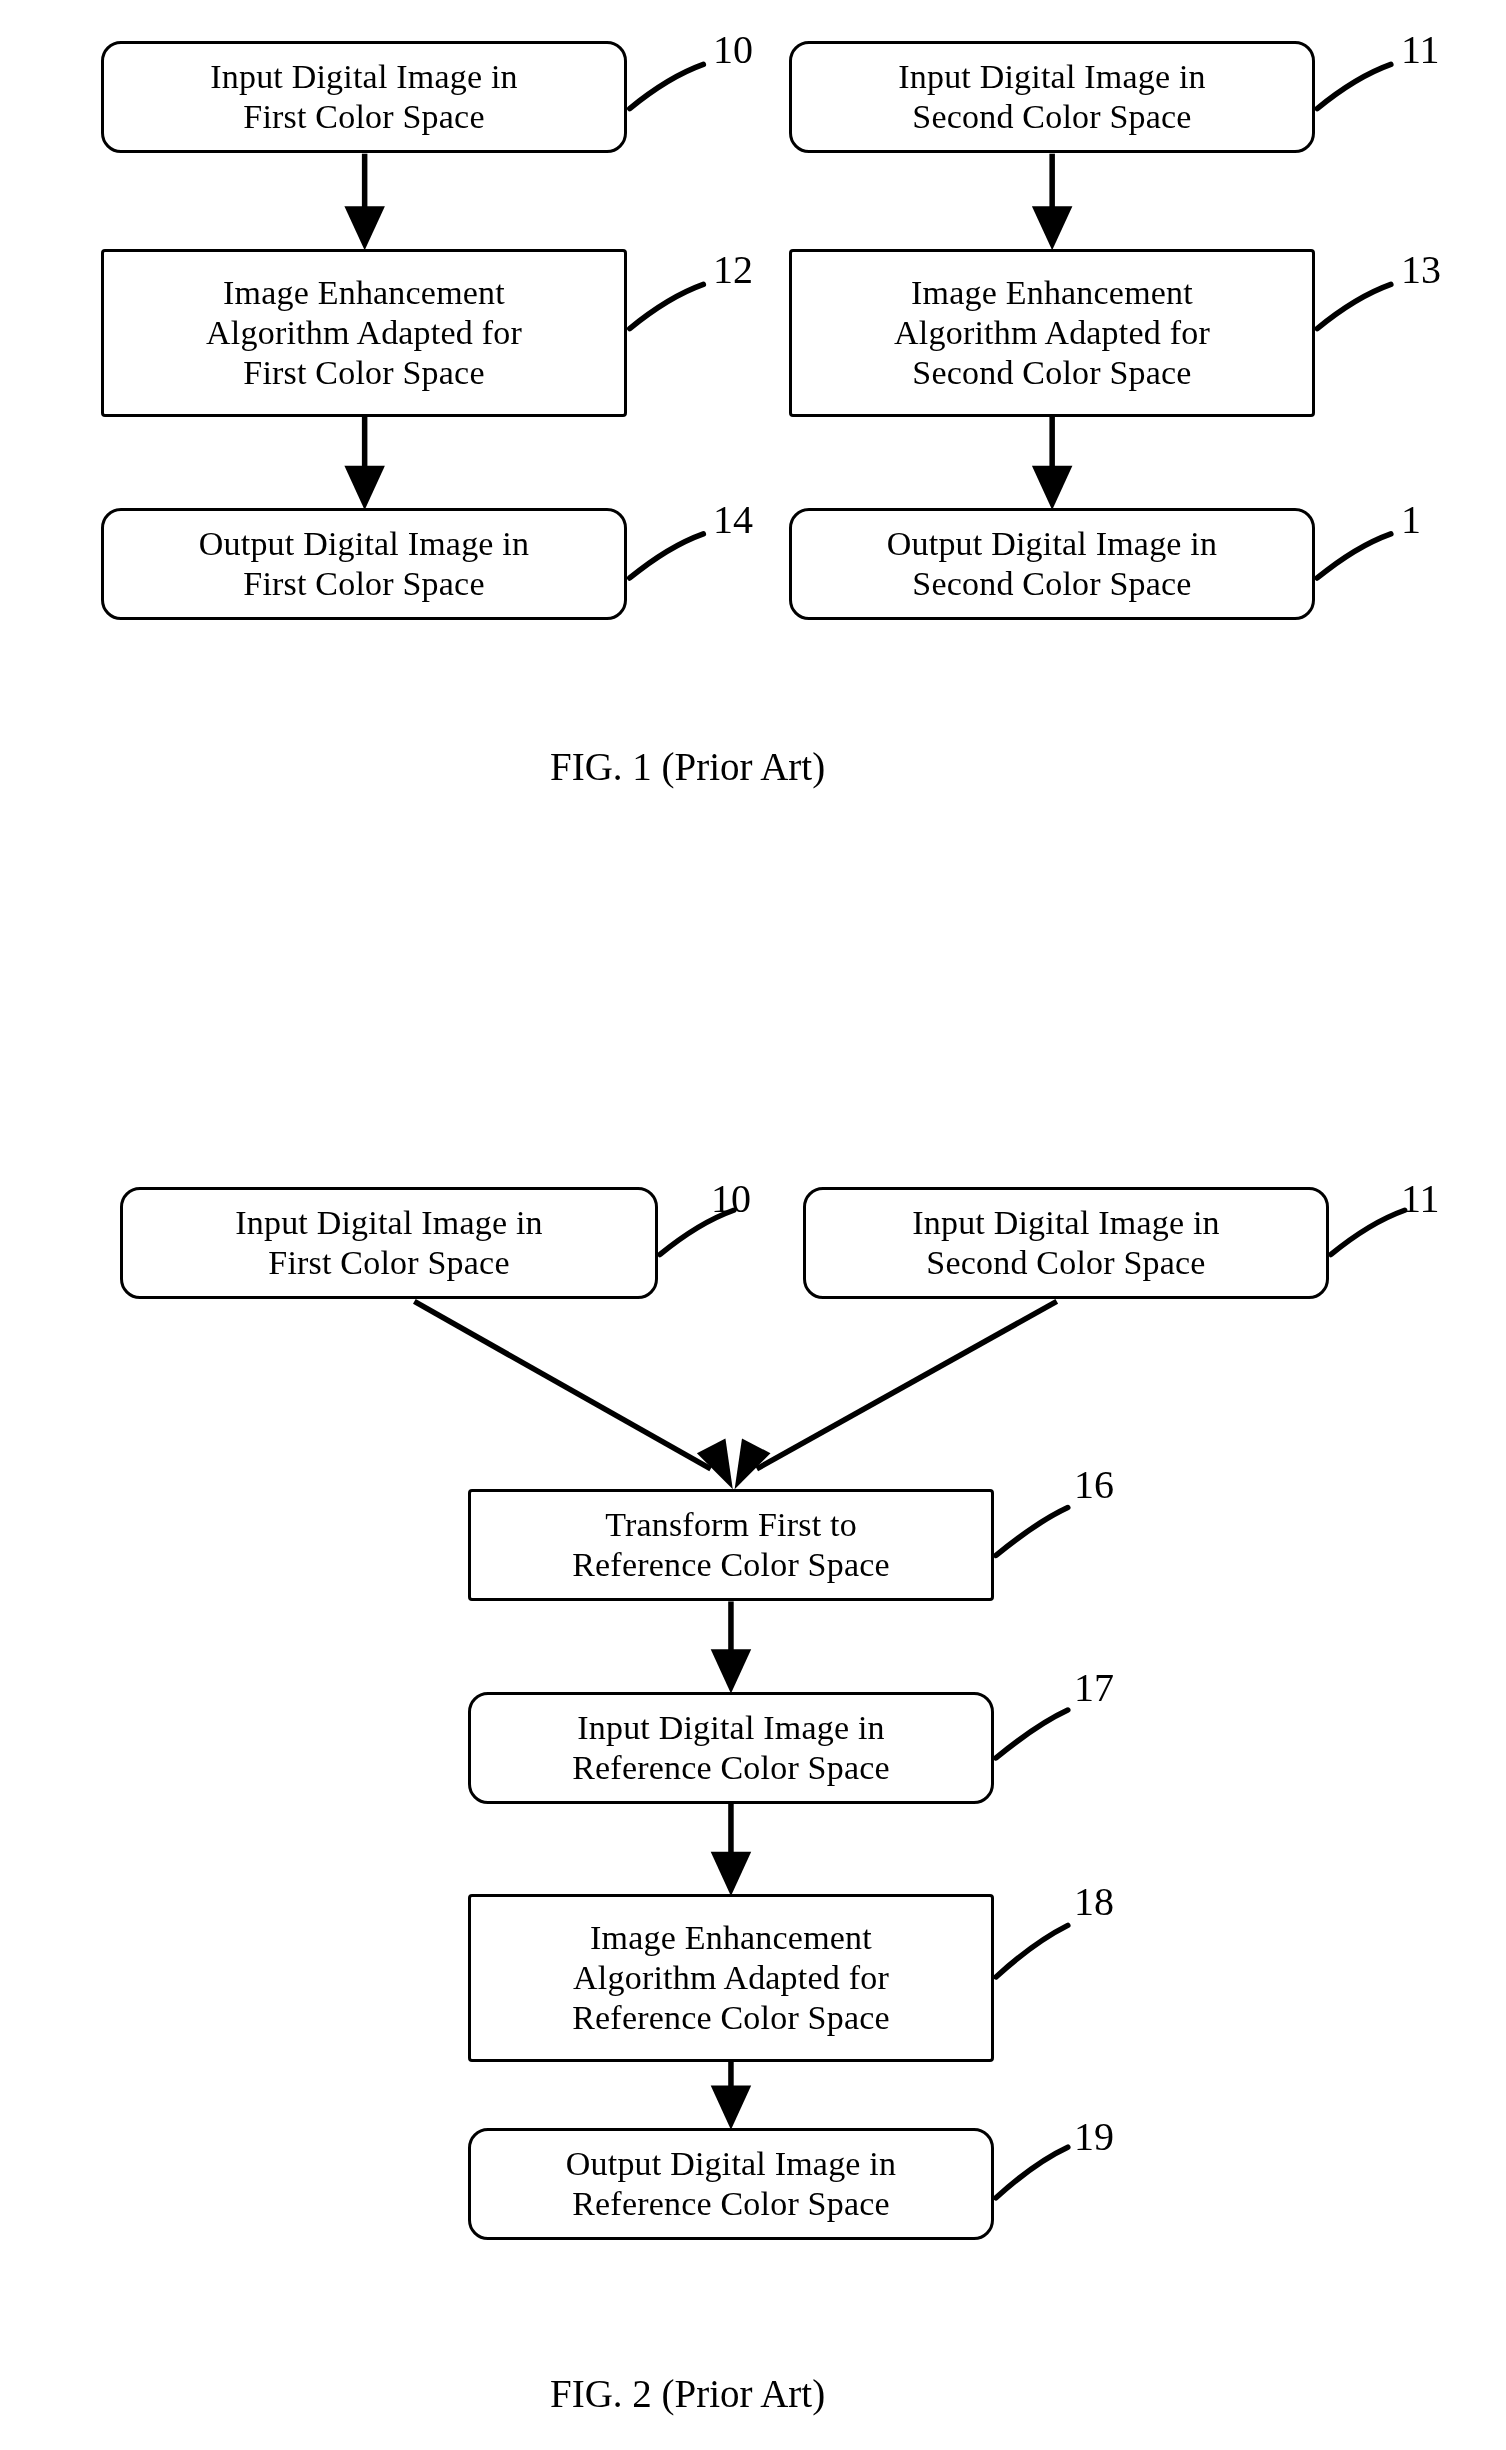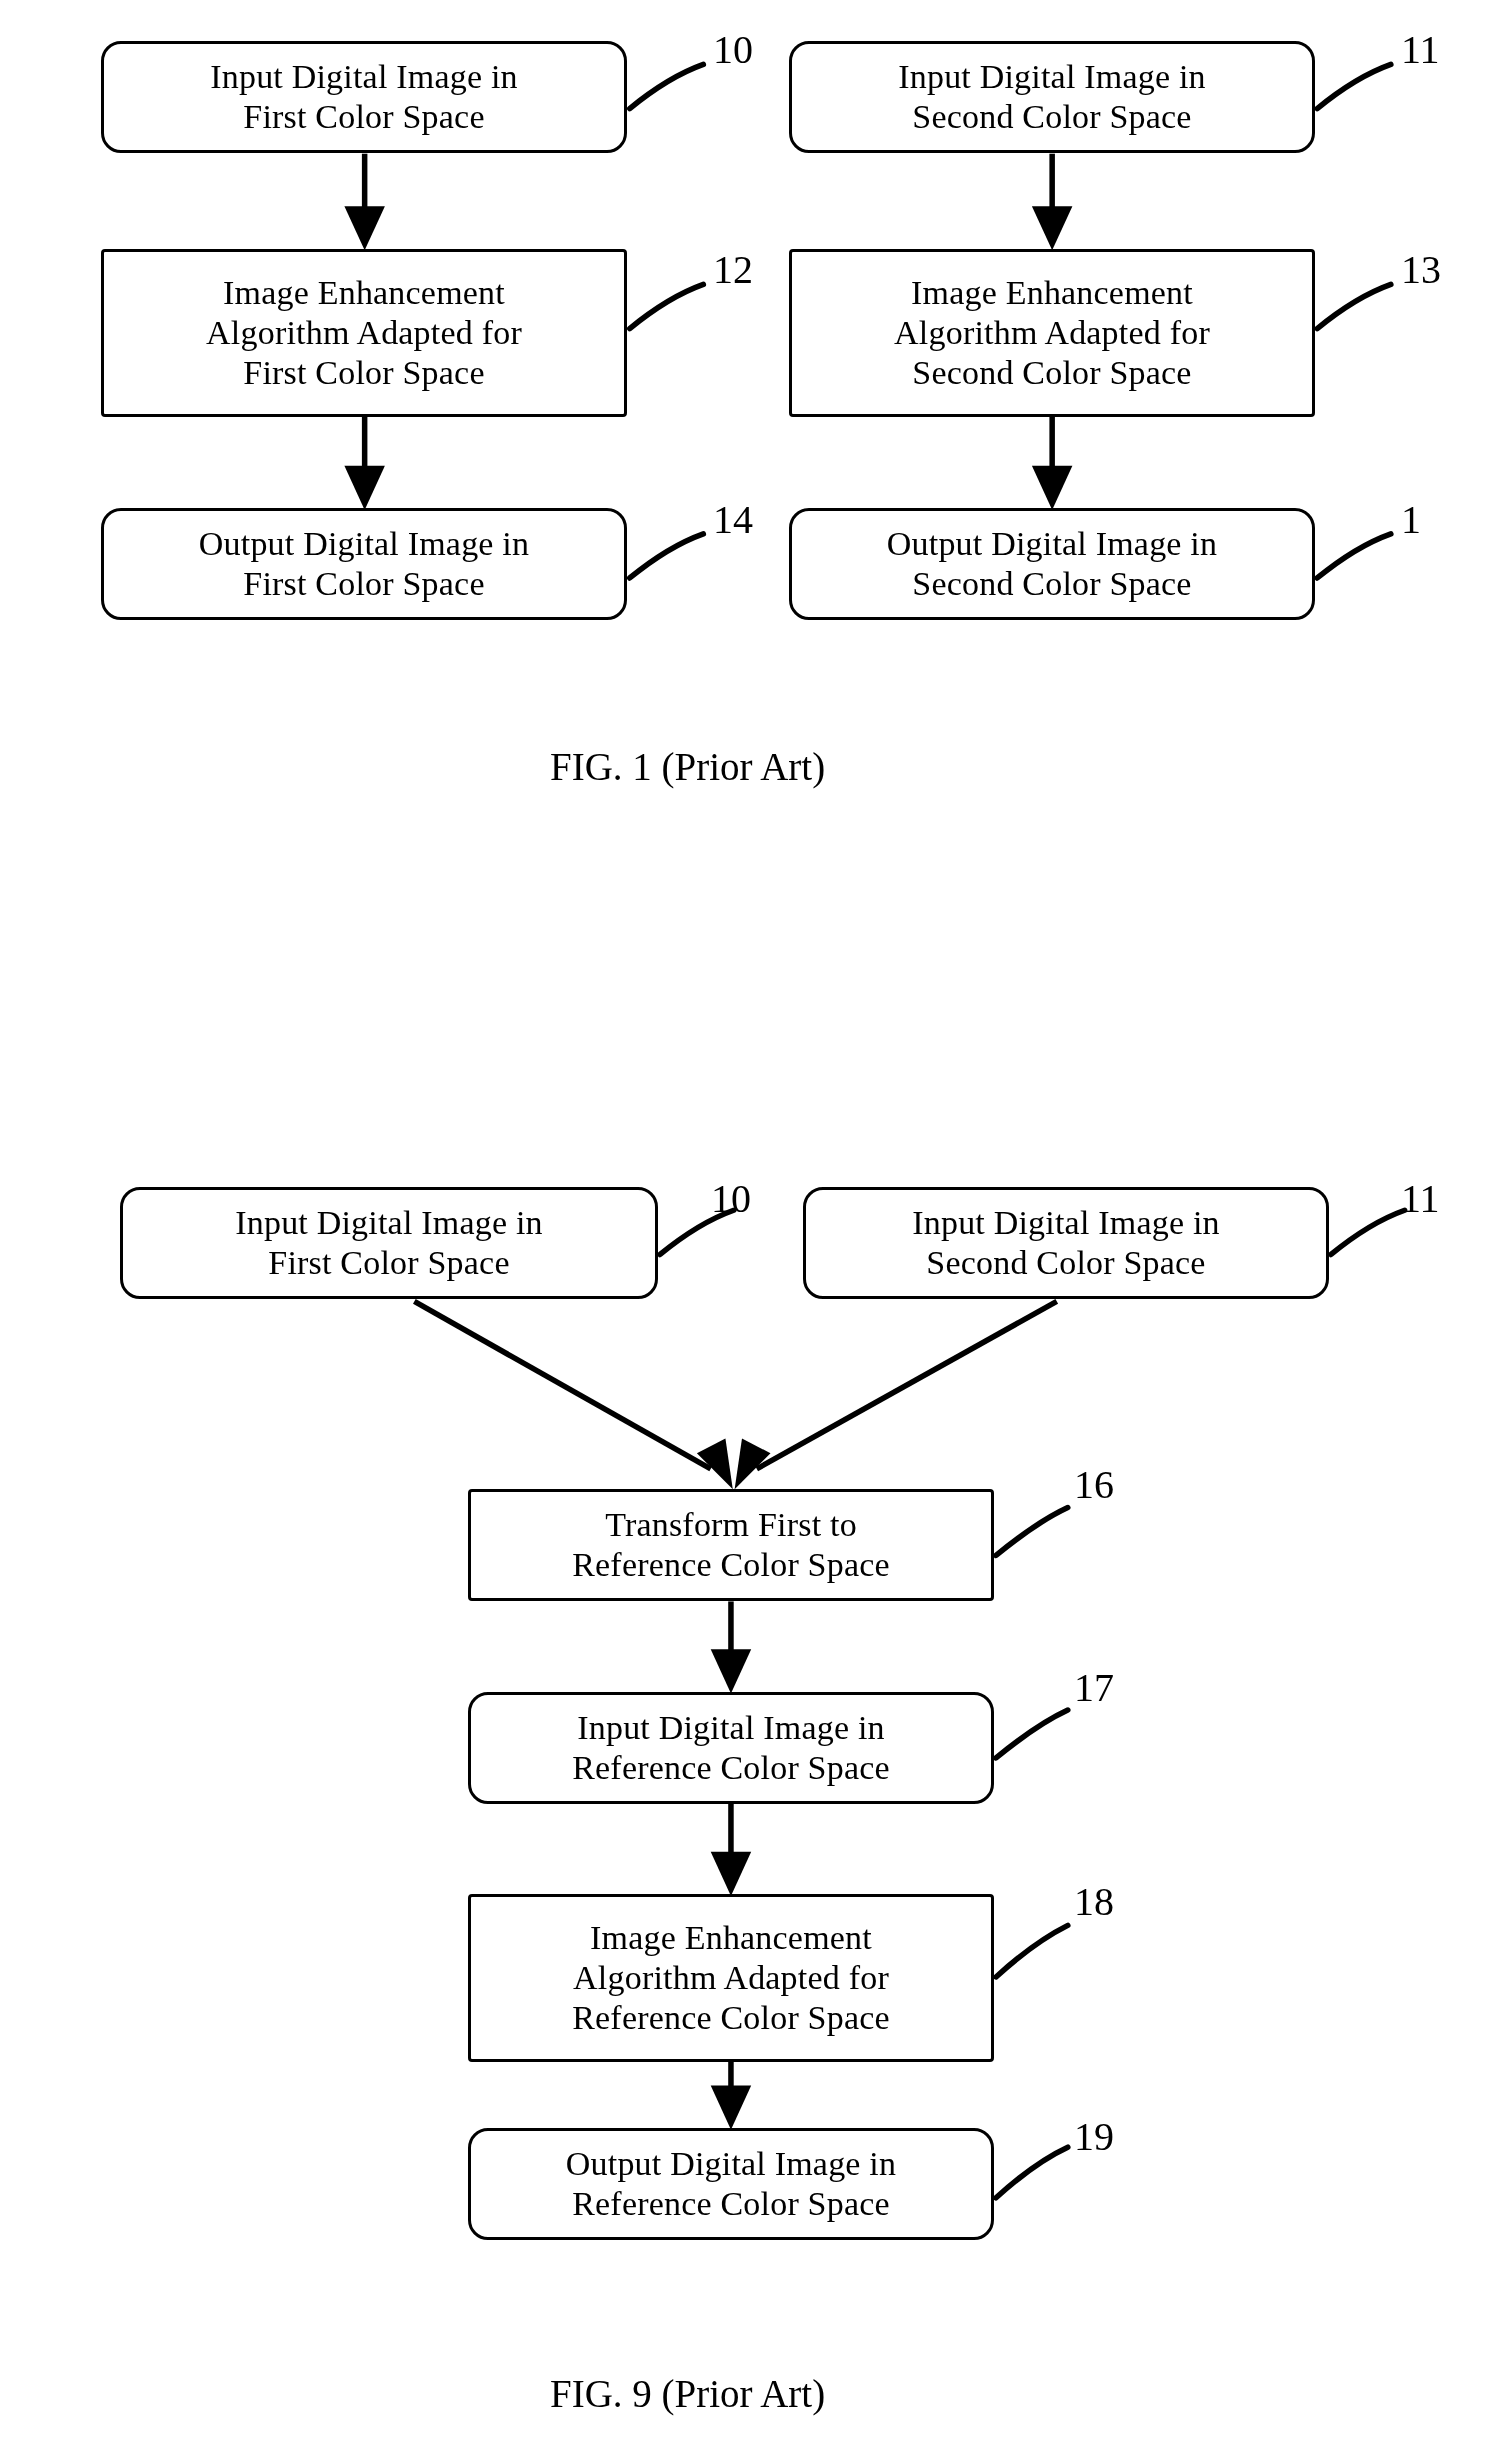--- a/index.html
+++ b/index.html
@@ -157,21 +157,21 @@
     <span class="line">Reference Color Space</span>
   </div>
   <div class="ref" style="left:1074px; top:1882px;">18</div>
 
   <div class="node rounded" style="left:468px; top:2128px; width:526px; height:112px;">
     <span class="line">Output Digital Image in</span>
     <span class="line">Reference Color Space</span>
   </div>
   <div class="ref" style="left:1074px; top:2117px;">19</div>
 
-  <div class="caption" style="left:550px; top:2338px;">FIG. 9  (Prior Art)</div>
+  <div class="caption" style="left:550px; top:2338px;">FIG. 2  (Prior Art)</div>
 
   <svg class="overlay" viewBox="0 0 1637 2662">
 
     <g>
       <line class="stroke" x1="396" y1="167" x2="396" y2="246"></line>
       <polygon class="head" points="396,272 374,224 418,224"></polygon>
     </g>
     <g>
       <line class="stroke" x1="396" y1="452" x2="396" y2="528"></line>
       <polygon class="head" points="396,554 374,506 418,506"></polygon>

